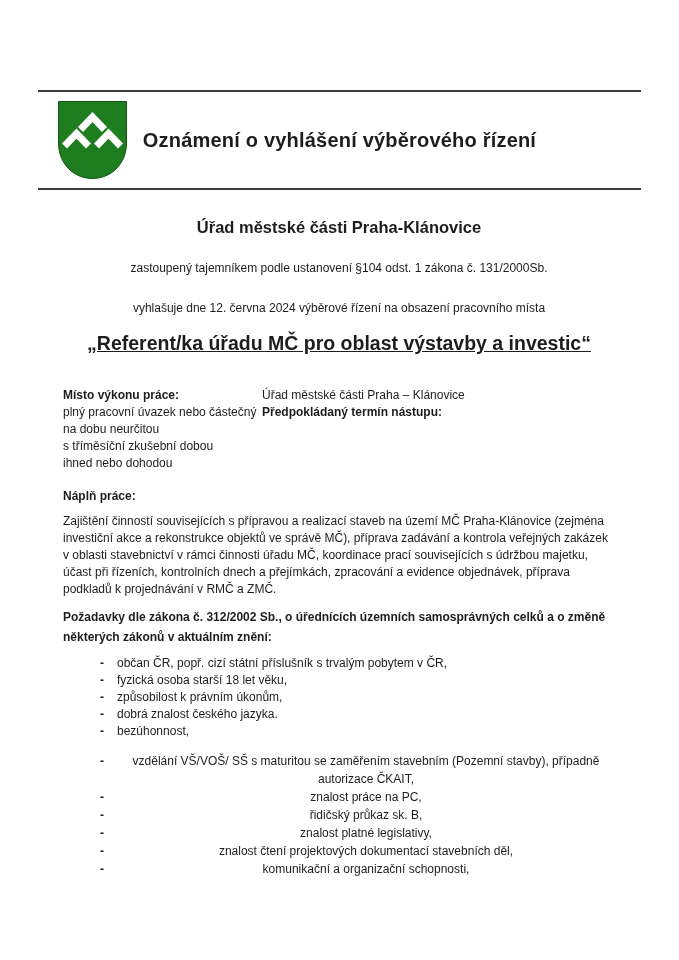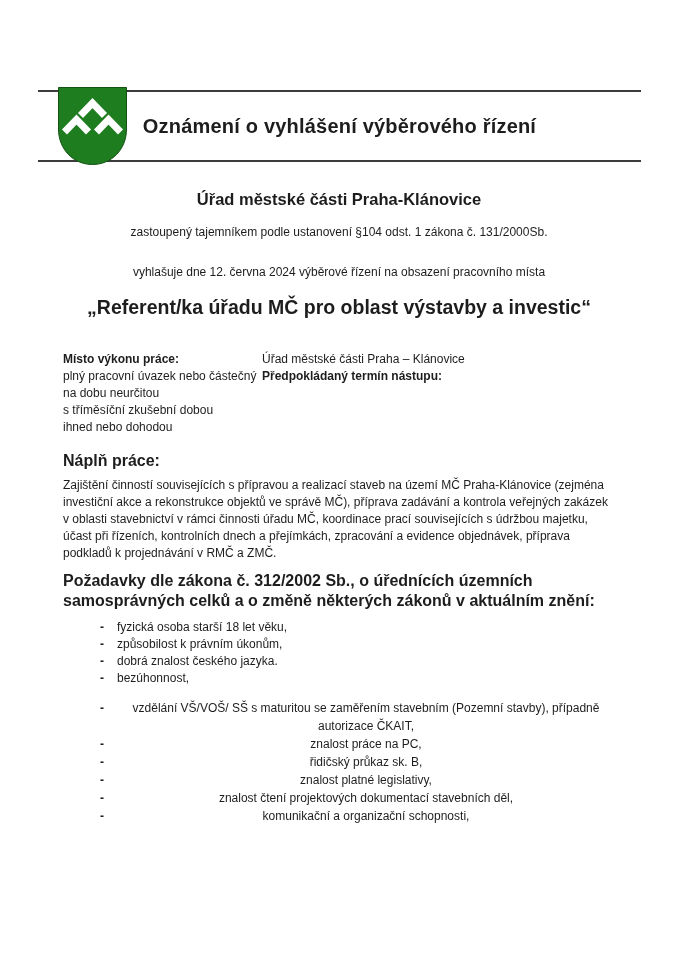--- a/index.html
+++ b/index.html
@@ -11,36 +11,36 @@
   *{margin:0;padding:0;box-sizing:border-box;}
   html,body{background:#888;}
   body{display:flex;justify-content:center;}
   .page{
     width:679px;height:960px;background:#ffffff;position:relative;
     font-family:"Liberation Sans","DejaVu Sans",sans-serif;
     color:var(--text-color);overflow:hidden;
   }
   .rule{margin:0 38px;border-top:2px solid var(--line-color);}
   .rule-top{margin-top:90px;}
-  .header{position:relative;margin:0 38px;height:68px;display:flex;align-items:center;}
+  .header{position:relative;margin:0 38px;height:96px;display:flex;align-items:center;}
   .crest{margin-left:19px;width:71px;height:80px;position:relative;z-index:2;}
   .crest svg{display:block;width:100%;height:100%;}
   .header-title{
     position:absolute;left:0;right:0;text-align:center;
     font-size:20px;font-weight:bold;letter-spacing:.2px;
   }
   .content{padding:0 64px 0 63px;}
   .office-name{margin-top:26px;text-align:center;font-size:16.5px;font-weight:bold;line-height:22px;}
-  .represented{margin-top:14px;text-align:center;font-size:12px;line-height:17px;}
+  .represented{margin-top:22px;text-align:center;font-size:12px;line-height:17px;}
   .announce{margin-top:23px;text-align:center;font-size:12px;line-height:17px;}
-  .position-title{margin-top:13px;text-align:center;font-size:19.5px;font-weight:bold;line-height:27px;}
+  .position-title{margin-top:13px;text-align:center;font-size:19.5px;font-weight:bold;line-height:27px;text-decoration:underline;}
   .details{margin-top:30px;display:grid;grid-template-columns:199px 1fr;font-size:12px;line-height:17px;}
   .detail-label{font-weight:bold;}
   .detail-value{white-space:pre-line;}
-  .section-heading{margin-top:16px;font-size:16px;font-weight:bold;line-height:17px;}
+  .section-heading{margin-top:16px;font-size:12px;font-weight:bold;line-height:17px;}
   .legal-heading{margin-top:9px;line-height:20px;}
   .indented{padding-left:18px;margin-top:4px;}
   .job-text{margin-top:8px;font-size:12px;line-height:17px;}
   .dash-list{margin-top:8px;list-style:none;font-size:12px;line-height:17px;}
   .dash-list li{position:relative;padding-left:54px;}
   .dash-list li::before{content:"-";position:absolute;left:37px;font-weight:bold;}
   .dash-list.list2{margin-top:12px;line-height:18px;text-align:center;}
 </style>
 </head>
 <body>
@@ -81,20 +81,21 @@
         <div class="detail-label">Předpokládaný termín nástupu:</div>
         <div class="detail-value">ihned nebo dohodou</div>
       </div>
 
     <div class="section-heading">Náplň práce:</div>
     <p class="job-text">Zajištění činností souvisejících s přípravou a realizací staveb na území MČ Praha-Klánovice (zejména investiční akce a rekonstrukce objektů ve správě MČ), příprava zadávání a kontrola veřejných zakázek v oblasti stavebnictví v rámci činnosti úřadu MČ, koordinace prací souvisejících s údržbou majetku, účast při řízeních, kontrolních dnech a přejímkách, zpracování a evidence objednávek, příprava podkladů k projednávání v RMČ a ZMČ.</p>
 
     <div class="section-heading legal-heading">Požadavky dle zákona č. 312/2002 Sb., o úřednících územních samosprávných celků a o změně některých zákonů v aktuálním znění:</div>
     <ul class="dash-list">
 
+        <li class="dash-item">občan ČR, popř. cizí státní příslušník s trvalým pobytem v ČR,</li>
 
         <li class="dash-item">fyzická osoba starší 18 let věku,</li>
 
         <li class="dash-item">způsobilost k právním úkonům,</li>
 
         <li class="dash-item">dobrá znalost českého jazyka.</li>
 
         <li class="dash-item">bezúhonnost,</li>
       </ul>
 

